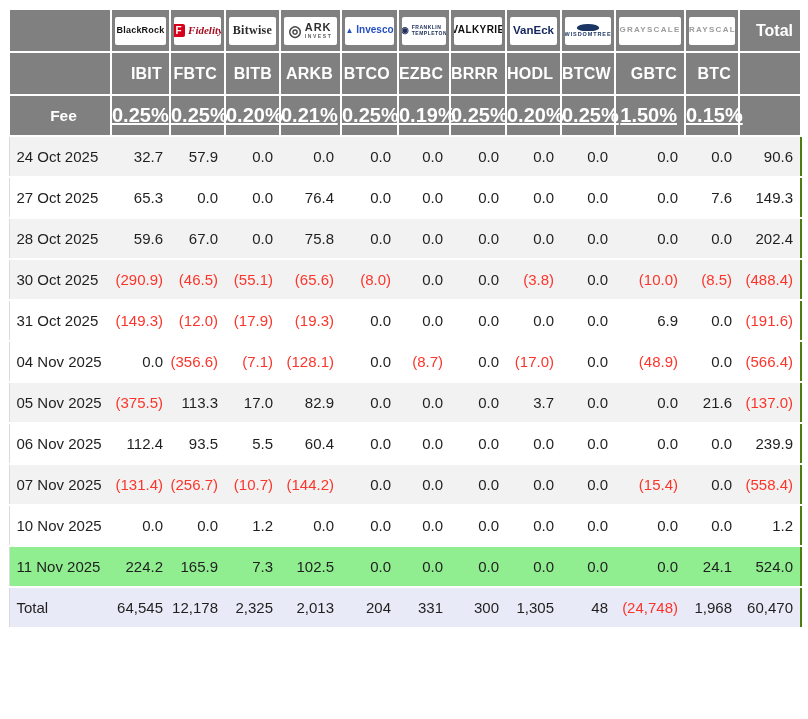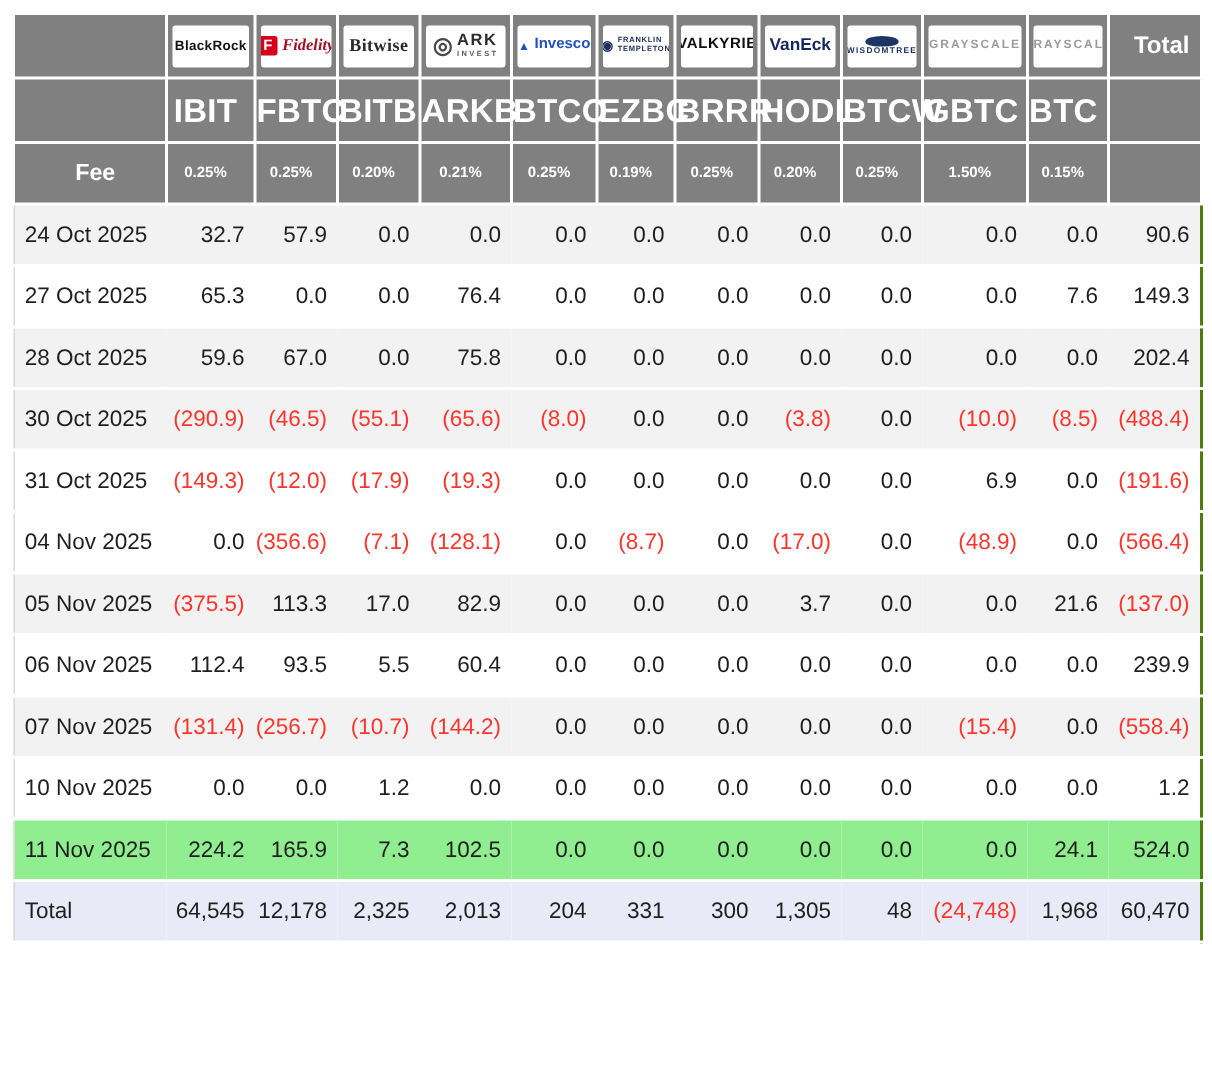--- a/index.html
+++ b/index.html
@@ -20,22 +20,22 @@
     border: 2px solid #ffffff;
     color: #ffffff;
     font-weight: 700;
     padding: 0;
     box-sizing: border-box;
   }
   tr.logo-row th   { height: 43px; }
   tr.ticker-row th { height: 43px; }
   tr.fee-row th    { height: 41px; }
   th.total-head { text-align: right; padding-right: 7px; font-size: 16px; }
-  th.ticker     { padding-right: 7px; font-size: 22px; letter-spacing: 0.2px; margin-left: 12px; }
-  th.fee        { text-align: center; padding-right: 7px; font-size: 10px; }
+  th.ticker     { text-align: right; padding-right: 7px; font-size: 16px; letter-spacing: 0.2px; margin-left: 12px; }
+  th.fee        { text-align: right; padding-right: 7px; font-size: 20px; text-decoration: underline; }
   th.fee-label  { text-align: center;  padding-left: 7px;  font-size: 15.5px; }
   
   .logo {
     background: #ffffff;
     height: 28px; margin: 0 3px;
     border-radius: 2px;
     display: flex; align-items: center; justify-content: center;
     gap: 3px; overflow: hidden;
   }
   .ltext { display: flex; flex-direction: column; align-items: flex-start; line-height: 1.05; }

